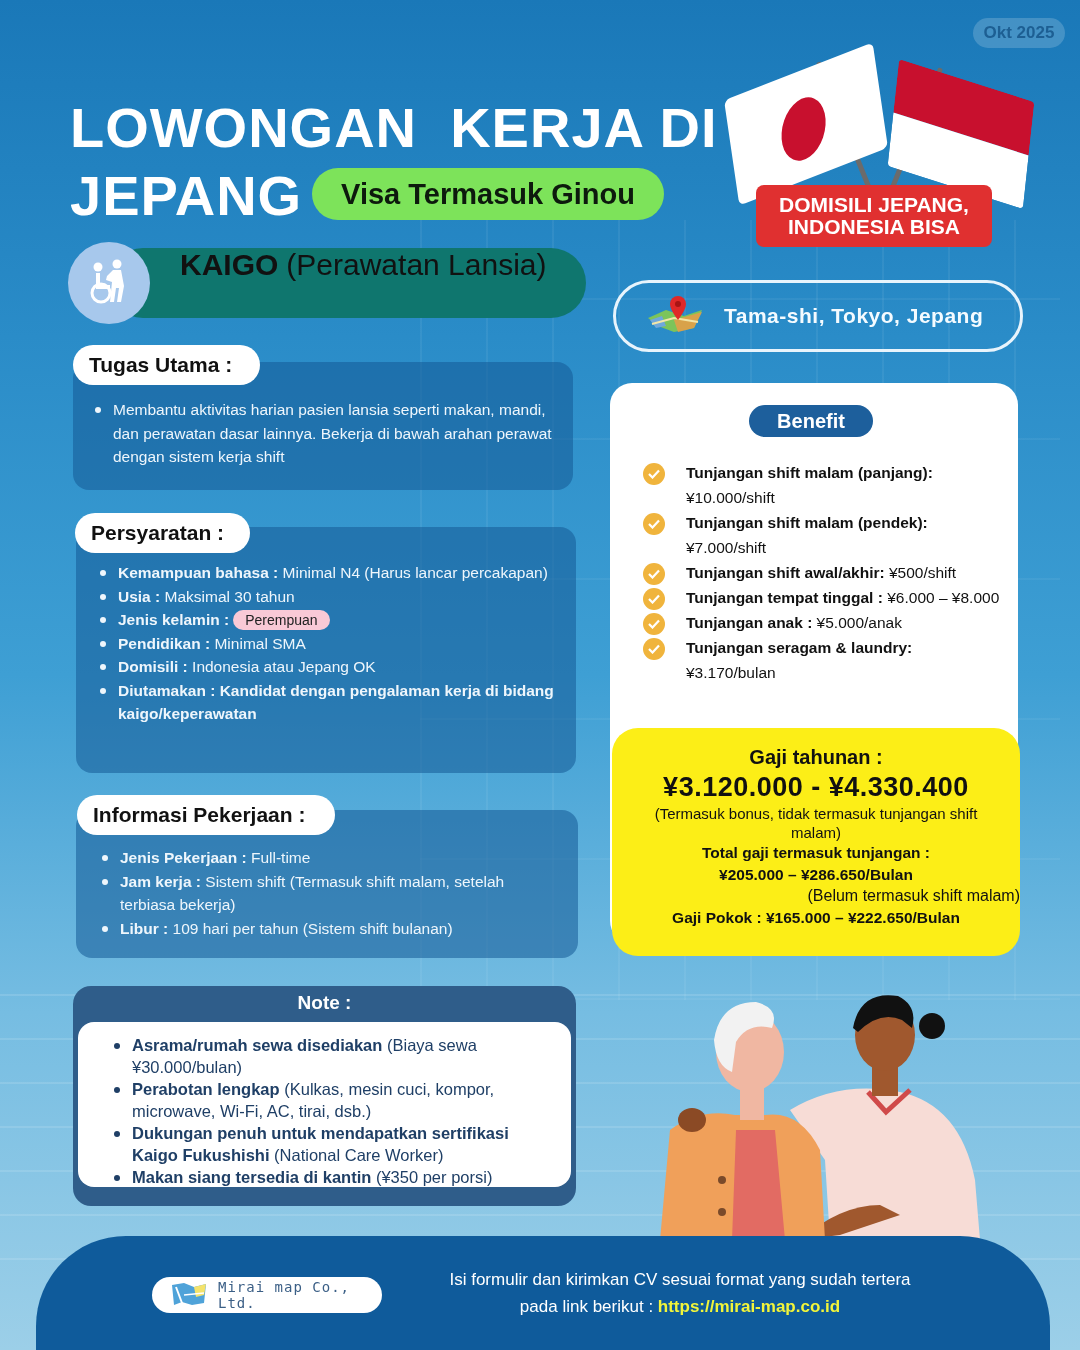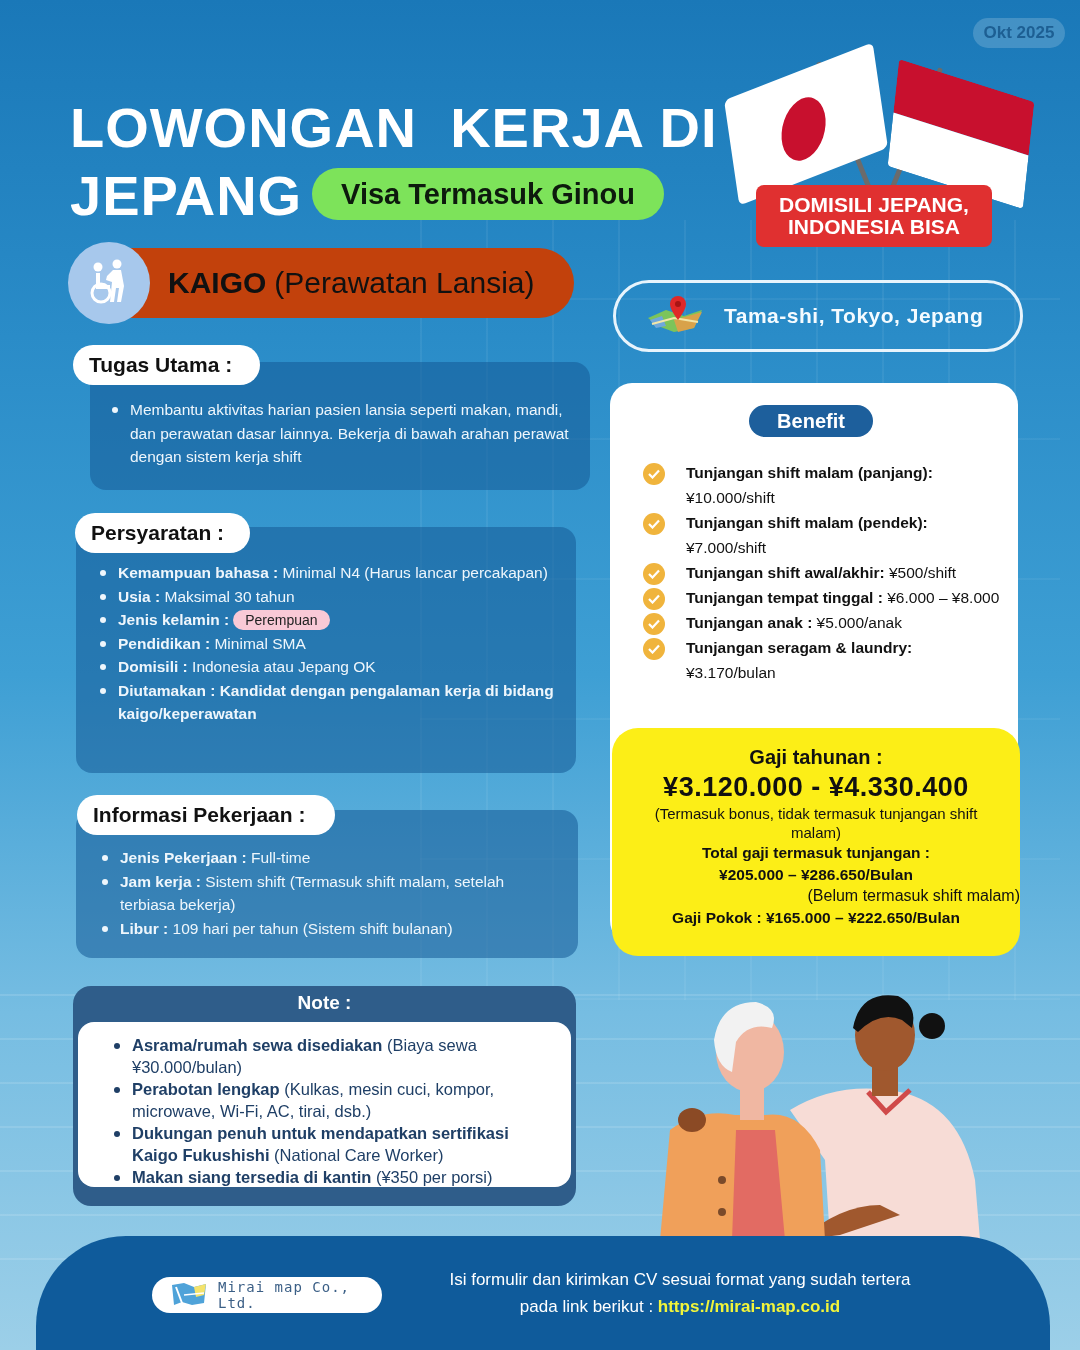--- a/index.html
+++ b/index.html
@@ -65,23 +65,23 @@
   .flag-id .white { height: 50%; background: #fff; }
   .domisili-badge {
     position: absolute; left: 756px; top: 185px; width: 236px; height: 62px;
     background: #e03030; border-radius: 8px;
     color: #fff; font-weight: bold; font-size: 21px; line-height: 22px;
     text-align: center; display: flex; flex-direction: column; justify-content: center;
   }
 
   
   .kaigo-pill {
-    position: absolute; left: 96px; top: 248px; width: 478px; height: 70px;
-    background: #c2410c; border-radius: 35px;
-    display: flex; align-items: center; padding-left: 72px;
+    position: absolute; left: 108px; top: 248px; width: 478px; height: 70px;
+    background: #0f766e; border-radius: 35px;
+    display: flex; align-items: flex-start; padding-left: 72px;
     font-size: 30px; color: #111;
   }
   .kaigo-pill b { font-weight: bold; margin-right: 8px; }
   .kaigo-icon {
     position: absolute; left: 68px; top: 242px; width: 82px; height: 82px;
     border-radius: 50%; background: #a7c8ec;
     display: flex; align-items: center; justify-content: center;
   }
 
   
@@ -104,21 +104,21 @@
     display: flex; align-items: center; padding: 0 16px;
   }
   .card ul { list-style: none; }
   .card li { position: relative; padding-left: 20px; font-size: 15.5px; line-height: 23.5px; }
   .card li::before {
     content: ""; position: absolute; left: 2px; top: 9px; width: 6px; height: 6px;
     border-radius: 50%; background: #eef6fc;
   }
   .card li b { font-weight: bold; }
 
-  .card-tugas { left: 90px; top: 362px; width: 500px; height: 128px; padding: 36px 20px 0 20px; }
+  .card-tugas { left: 73px; top: 362px; width: 500px; height: 128px; padding: 36px 20px 0 20px; }
   .label-tugas { left: 73px; top: 345px; width: 187px; }
   .card-syarat { left: 76px; top: 527px; width: 500px; height: 246px; padding: 34px 20px 0 22px; }
   .label-syarat { left: 75px; top: 513px; width: 175px; }
   .card-info { left: 76px; top: 810px; width: 502px; height: 148px; padding: 36px 20px 0 24px; }
   .label-info { left: 77px; top: 795px; width: 258px; }
 
   .gender-chip {
     display: inline-block; background: #f9c9d6; color: #222; border-radius: 10px;
     padding: 0 12px; font-size: 14px; line-height: 20px; margin-left: 4px;
   }

